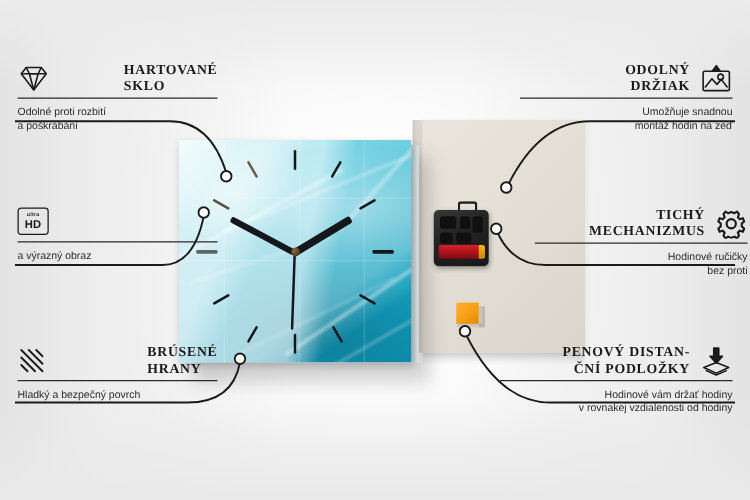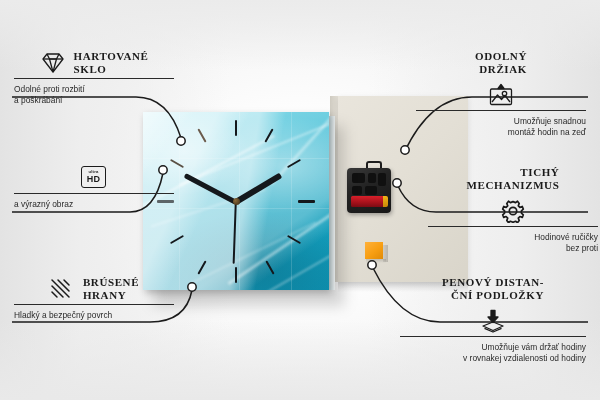--- a/index.html
+++ b/index.html
@@ -131,22 +131,22 @@
   .foam-shadow{
     position:absolute;left:366px;top:259px;width:20px;height:4px;
     background:linear-gradient(180deg,rgba(0,0,0,.14),rgba(0,0,0,0));
   }
 
   
   .connectors{position:absolute;left:0;top:0;width:600px;height:400px;}
 
   .callout{position:absolute;}
   .callout .head{display:flex;align-items:center;gap:8px;}
-  .callout.left .head{justify-content:center;}
-  .callout.right .head{justify-content:flex-end;flex-direction:column;}
+  .callout.left .head{justify-content:space-between;}
+  .callout.right .head{justify-content:flex-end;}
   .title{
     font-family:"Liberation Serif", serif;
     font-weight:700;font-size:11px;line-height:12.5px;
     letter-spacing:0.6px;color:#1b1b1b;text-transform:uppercase;
   }
   .callout.right .title{text-align:right;}
   .desc{
     font-family:Liberation Sans, sans-serif;
     font-size:8.4px;line-height:10.5px;color:#2a2a2a;
     margin-top:5px;
@@ -383,18 +383,18 @@
           <g fill="none" stroke="#1b1b1b" stroke-width="1.3" stroke-linejoin="round">
             <path d="M11 1.5 L15 1.5 L15 8 L18 8 L13 13.5 L8 8 L11 8 Z" fill="#1b1b1b"></path>
             <path d="M13 13 L23 17 L13 21.5 L3 17 Z"></path>
             <path d="M4.5 19.3 L13 23 L21.5 19.3"></path>
           </g>
         </svg>
       </span>
     </div>
     <div class="rule"></div>
     <div class="desc">
-      <div>Umožňuje vám držať hodiny</div>
+      <div>Hodinové vám držať hodiny</div>
       <div>v rovnakej vzdialenosti od hodiny</div>
     </div>
   </div>
 
 </div>
 
 </body></html>

